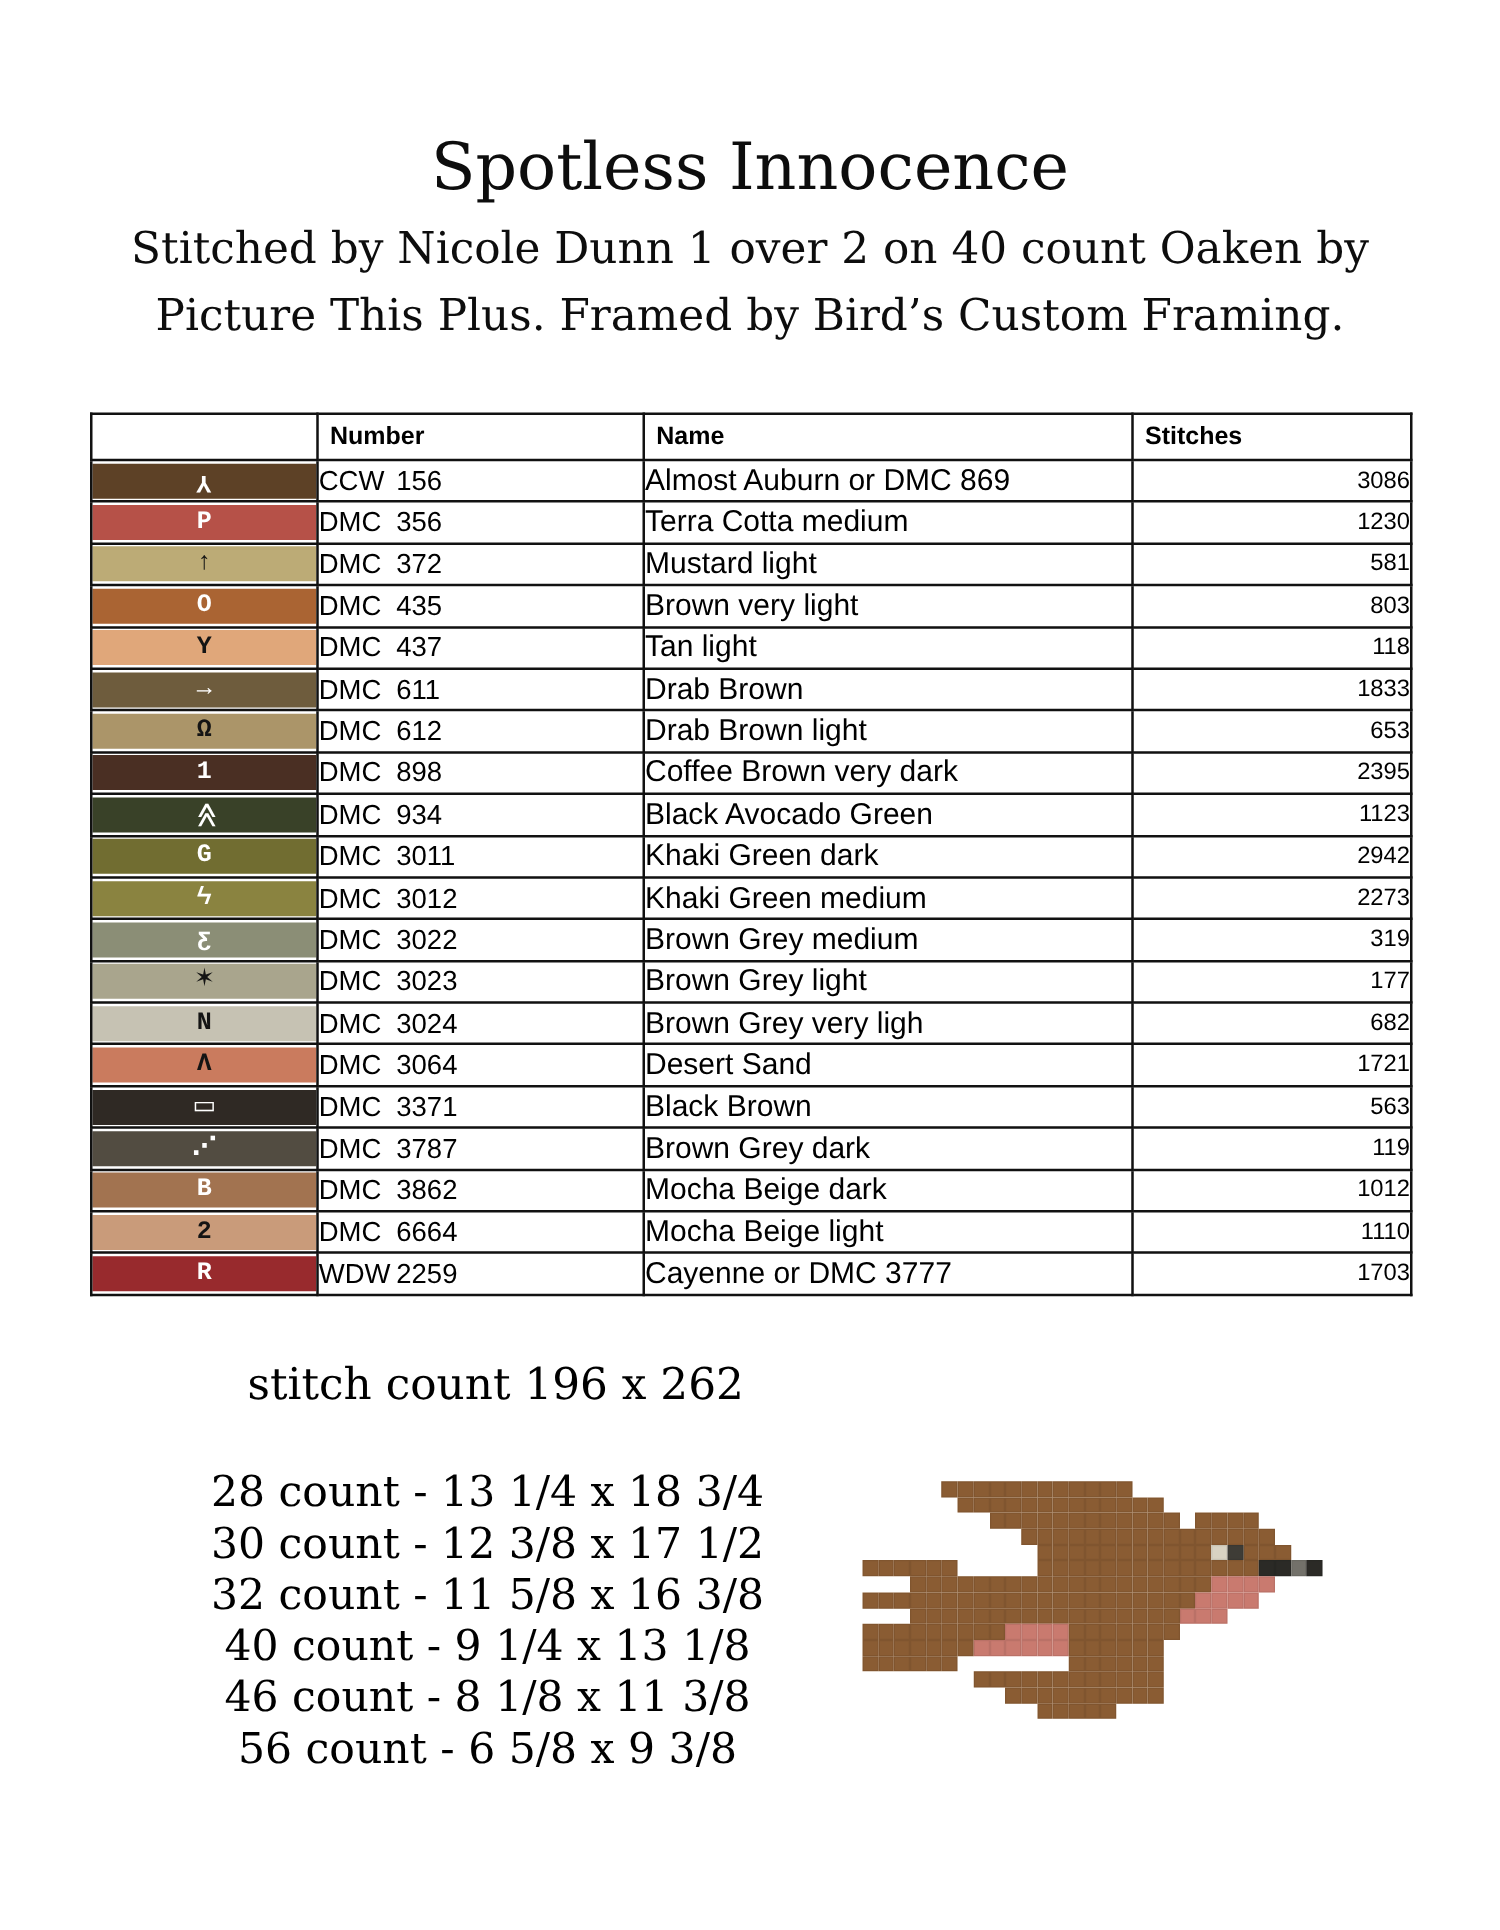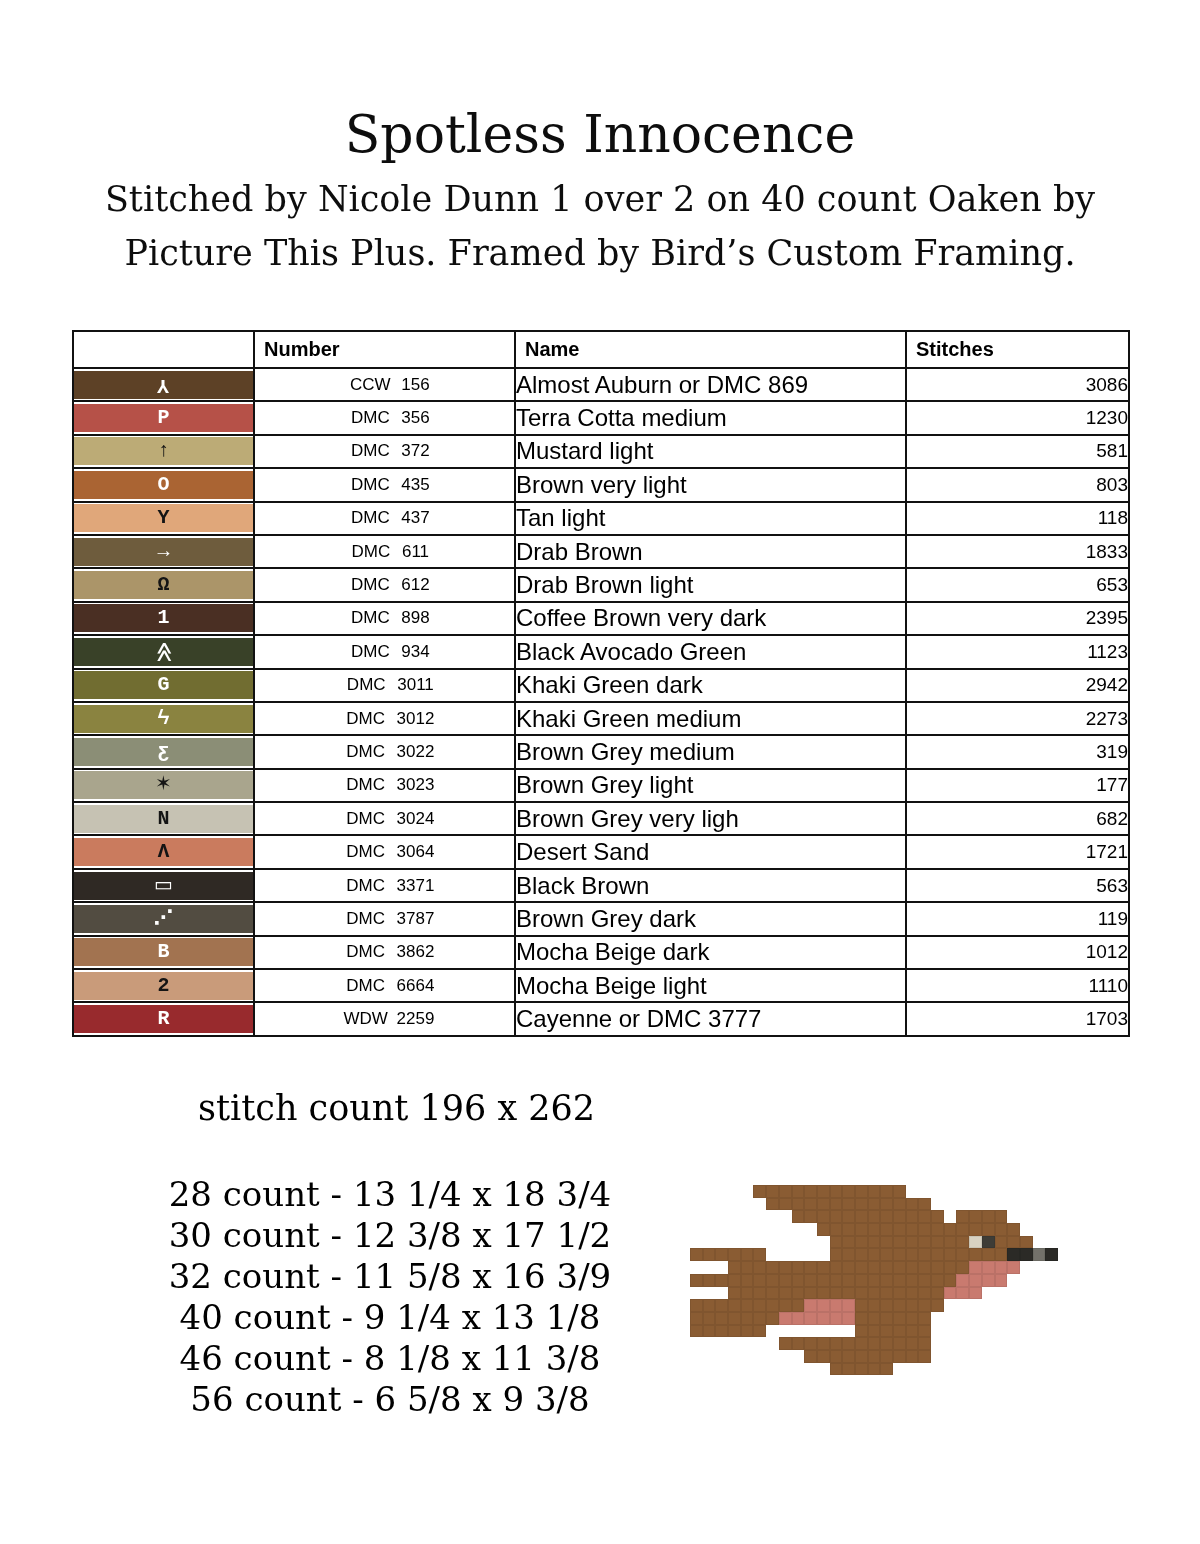--- a/index.html
+++ b/index.html
@@ -16,21 +16,21 @@
   .key-table col.c-name{width:391px;}
   .key-table col.c-stitches{width:223px;}
   .key-table th,.key-table td{border:2px solid #111;padding:0;vertical-align:middle;}
   .key-table thead tr{height:37px;}
   .key-table tbody tr{height:33.4px;}
   .key-table th{text-align:left;padding-left:9px;font-size:20px;font-weight:bold;}
   .swatch-cell{padding:0;}
   .swatch{height:28px;display:flex;align-items:center;justify-content:center;}
   .symbol{display:inline-block;font-family:"Liberation Mono","DejaVu Sans",monospace;
           font-weight:bold;font-size:20px;line-height:28px;}
-  .number-cell{padding-left:9px;font-size:17px;text-align:center;}
+  .number-cell{padding-left:9px;font-size:22px;}
   .brand{display:inline-block;width:62px;}
   .name-cell{padding-left:9px;font-size:24px;}
   .stitches-cell{text-align:right;padding-right:6px;font-size:19px;}
   
   .stitch-count{position:absolute;left:198px;top:1088px;font-family:"DejaVu Serif",serif;font-size:35px;}
   .sizes{position:absolute;left:140px;top:1174px;width:500px;text-align:center;
          font-family:"DejaVu Serif",serif;font-size:34px;line-height:41px;}
   
   .bird{position:absolute;left:690px;top:1185px;display:grid;
         grid-template-columns:repeat(30,12.7px);grid-auto-rows:12.7px;}
@@ -268,21 +268,21 @@
           <td class="stitches-cell">1703</td>
         </tr>
       </tbody>
   </table>
 
   <div class="stitch-count">stitch count 196 x 262</div>
 
   <div class="sizes" id="size-lines">
       <div class="size-line">28 count - 13 1/4 x 18 3/4</div>
       <div class="size-line">30 count - 12 3/8 x 17 1/2</div>
-      <div class="size-line">32 count - 11 5/8 x 16 3/9</div>
+      <div class="size-line">32 count - 11 5/8 x 16 3/8</div>
       <div class="size-line">40 count - 9 1/4 x 13 1/8</div>
       <div class="size-line">46 count - 8 1/8 x 11 3/8</div>
       <div class="size-line">56 count - 6 5/8 x 9 3/8</div>
     </div>
 
   <div class="bird" id="bird-grid">
       <div class="bird-cell"></div>
       <div class="bird-cell"></div>
       <div class="bird-cell"></div>
       <div class="bird-cell"></div>

